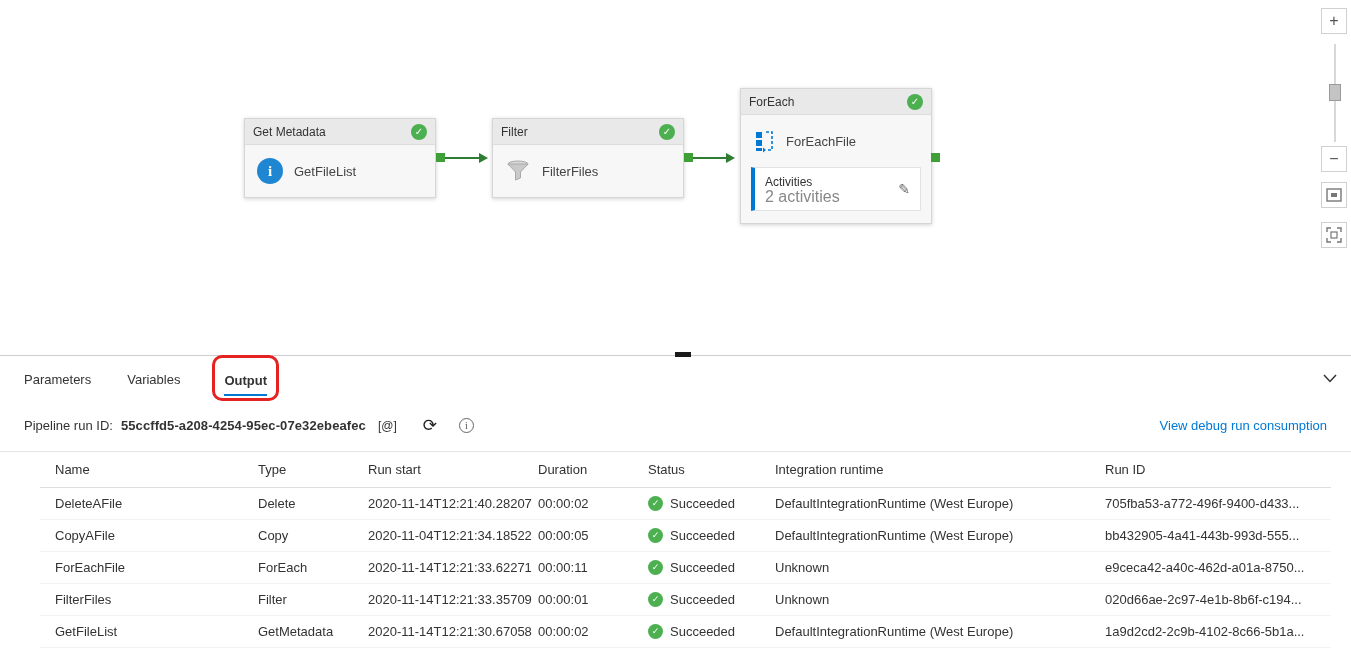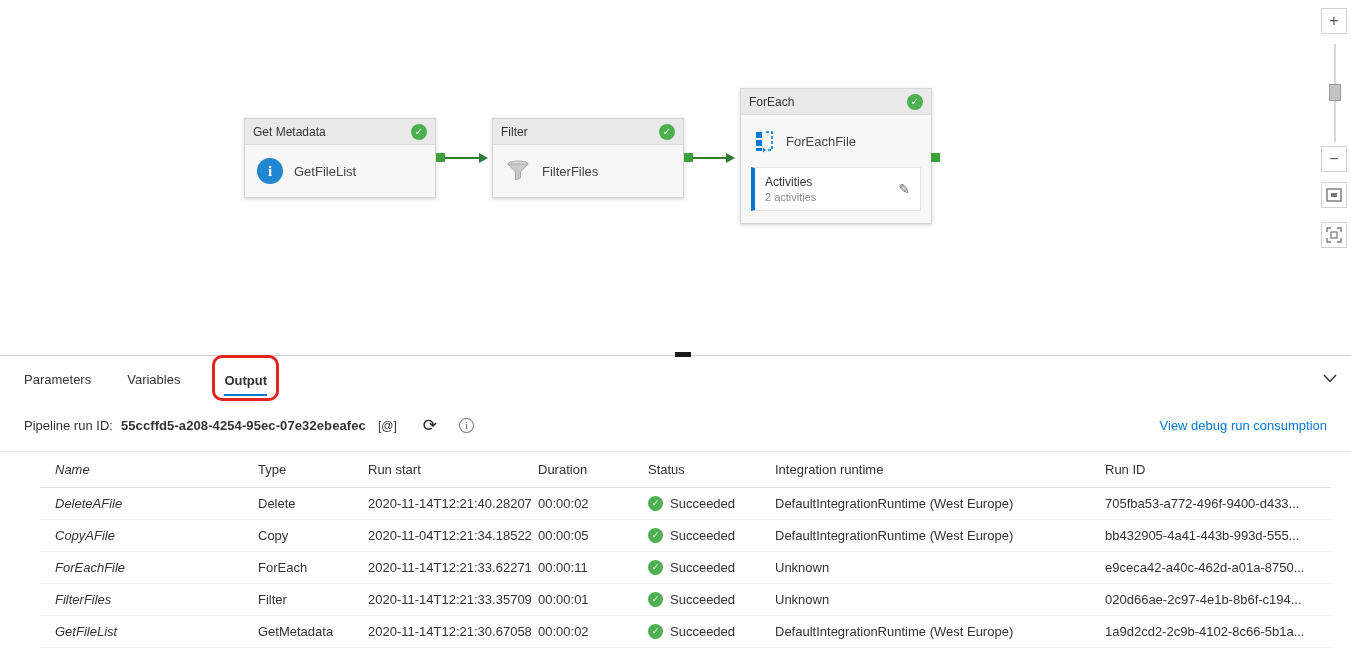--- a/index.html
+++ b/index.html
@@ -10,21 +10,21 @@
   
   .canvas { position: absolute; top: 0; left: 0; width: 1351px; height: 356px; background: #fff; border-bottom: 1px solid #cfcfcf; }
 
   .node { position: absolute; width: 192px; background: #f7f7f7; border: 1px solid #d6d6d6; box-shadow: 0 1px 4px rgba(0,0,0,.18); }
   .node-header { height: 26px; background: #e9e9e9; border-bottom: 1px solid #dcdcdc; display: flex; align-items: center; justify-content: space-between; padding: 0 8px; font-size: 12px; color: #333; }
   .badge { width: 16px; height: 16px; border-radius: 50%; background: #4caf50; color: #fff; font-size: 10px; line-height: 16px; text-align: center; flex: 0 0 auto; }
   .node-body { height: 52px; display: flex; align-items: center; gap: 11px; padding: 0 12px; font-size: 13px; color: #444; }
   .meta-icon { width: 26px; height: 26px; border-radius: 50%; background: #1f87d2; color: #fff; font-weight: bold; font-size: 15px; line-height: 26px; text-align: center; font-family: "Liberation Serif", serif; }
   .activities-box { margin: 0 10px 12px 10px; height: 44px; background: #fff; border: 1px solid #e3e3e3; border-left: 4px solid #0078d4; display: flex; align-items: center; justify-content: space-between; padding: 0 10px; }
   .activities-label { font-size: 12px; color: #333; line-height: 15px; }
-  .activities-count { font-size: 11px; color: #888; line-height: 14px; }
+  .activities-count { font-size: 16px; color: #888; line-height: 14px; }
   .pencil { font-size: 14px; color: #666; cursor: pointer; }
 
   .port { position: absolute; width: 9px; height: 9px; background: #3fa037; }
   .conn-line { position: absolute; height: 2px; background: #2e7d32; }
   .conn-arrow { position: absolute; width: 0; height: 0; border-top: 5px solid transparent; border-bottom: 5px solid transparent; border-left: 9px solid #2e7d32; }
 
   
   .ztool { position: absolute; right: 4px; width: 26px; height: 26px; background: #fff; border: 1px solid #d0d0d0; display: flex; align-items: center; justify-content: center; font-size: 16px; color: #555; cursor: pointer; }
   .zslider-track { position: absolute; right: 15px; top: 44px; width: 2px; height: 98px; background: #d8d8d8; }
   .zslider-handle { position: absolute; right: 10px; top: 84px; width: 12px; height: 17px; background: #c4c4c4; border: 1px solid #9a9a9a; cursor: pointer; }
@@ -43,21 +43,21 @@
   .run-id { font-weight: bold; margin-left: 8px; letter-spacing: .1px; }
   .at-badge { margin-left: 12px; font-size: 12px; color: #333; cursor: pointer; }
   .refresh-icon { margin-left: 26px; font-size: 17px; color: #222; cursor: pointer; line-height: 1; }
   .info-icon { margin-left: 22px; width: 15px; height: 15px; border: 1px solid #666; border-radius: 50%; color: #555; font-size: 10px; line-height: 13px; text-align: center; cursor: pointer; font-family: "Liberation Serif", serif; }
   .consumption-link { margin-left: auto; color: #0078d4; text-decoration: none; font-size: 13px; cursor: pointer; }
 
   .table { margin: 0 20px 0 40px; }
   .trow { display: grid; grid-template-columns: 218px 110px 170px 110px 127px 330px 1fr; align-items: center; height: 32px; border-bottom: 1px solid #f3f2f1; font-size: 13px; color: #333; }
   .trow.thead { height: 36px; border-bottom: 1px solid #e1dfdd; color: #323130; }
   .tcell { white-space: nowrap; overflow: hidden; padding-right: 10px; }
-  .tcell:first-child { padding-left: 15px; font-style: italic; }
+  .tcell:first-child { padding-left: 15px; }
   .status-cell { display: flex; align-items: center; gap: 7px; }
   .status-dot { width: 15px; height: 15px; border-radius: 50%; background: #4caf50; color: #fff; font-size: 9px; line-height: 15px; text-align: center; flex: 0 0 auto; }
 
   svg { display: block; }
 </style>
 </head>
 <body>
 
 <div class="screen">
 

